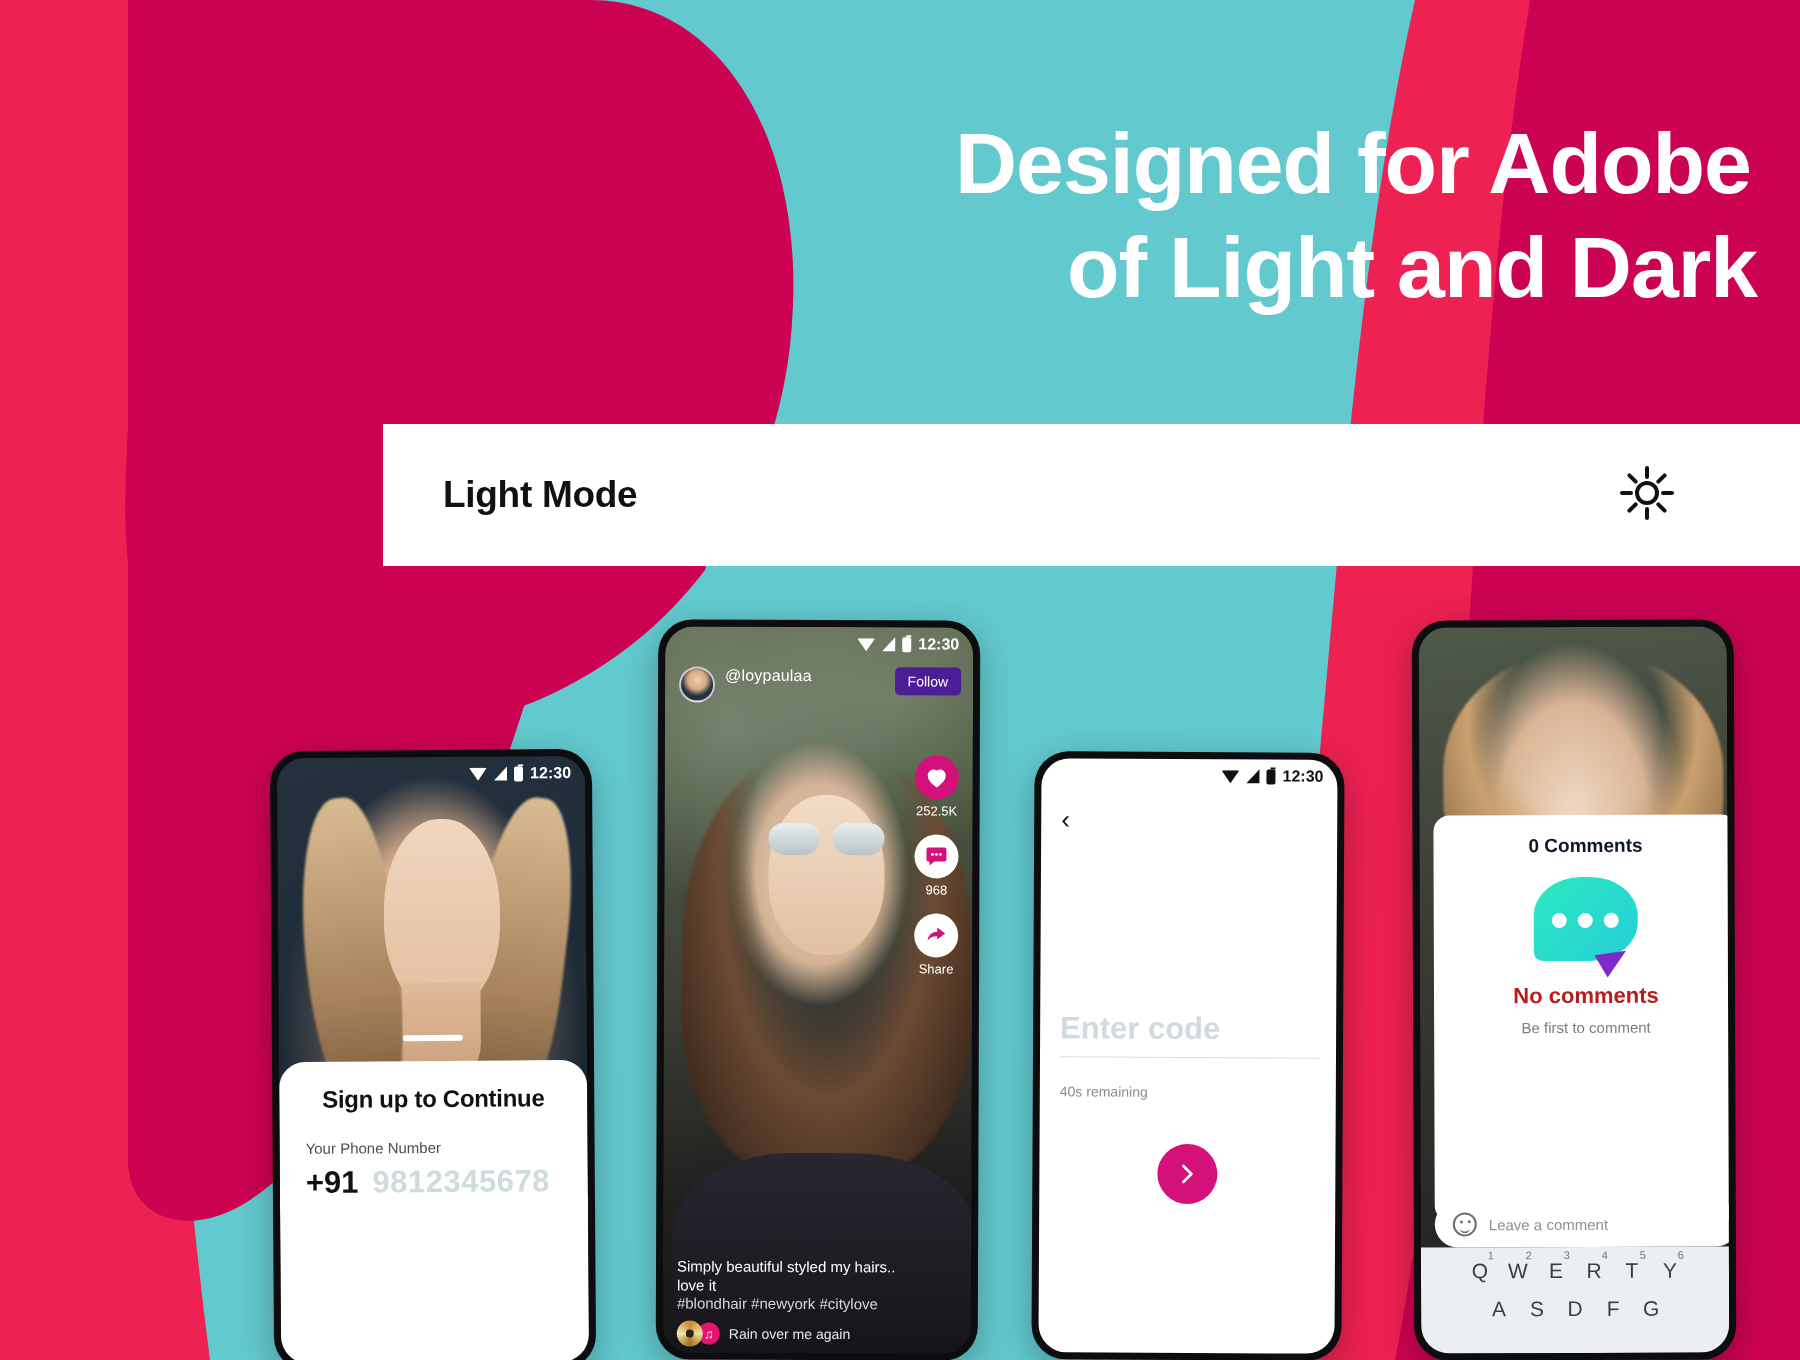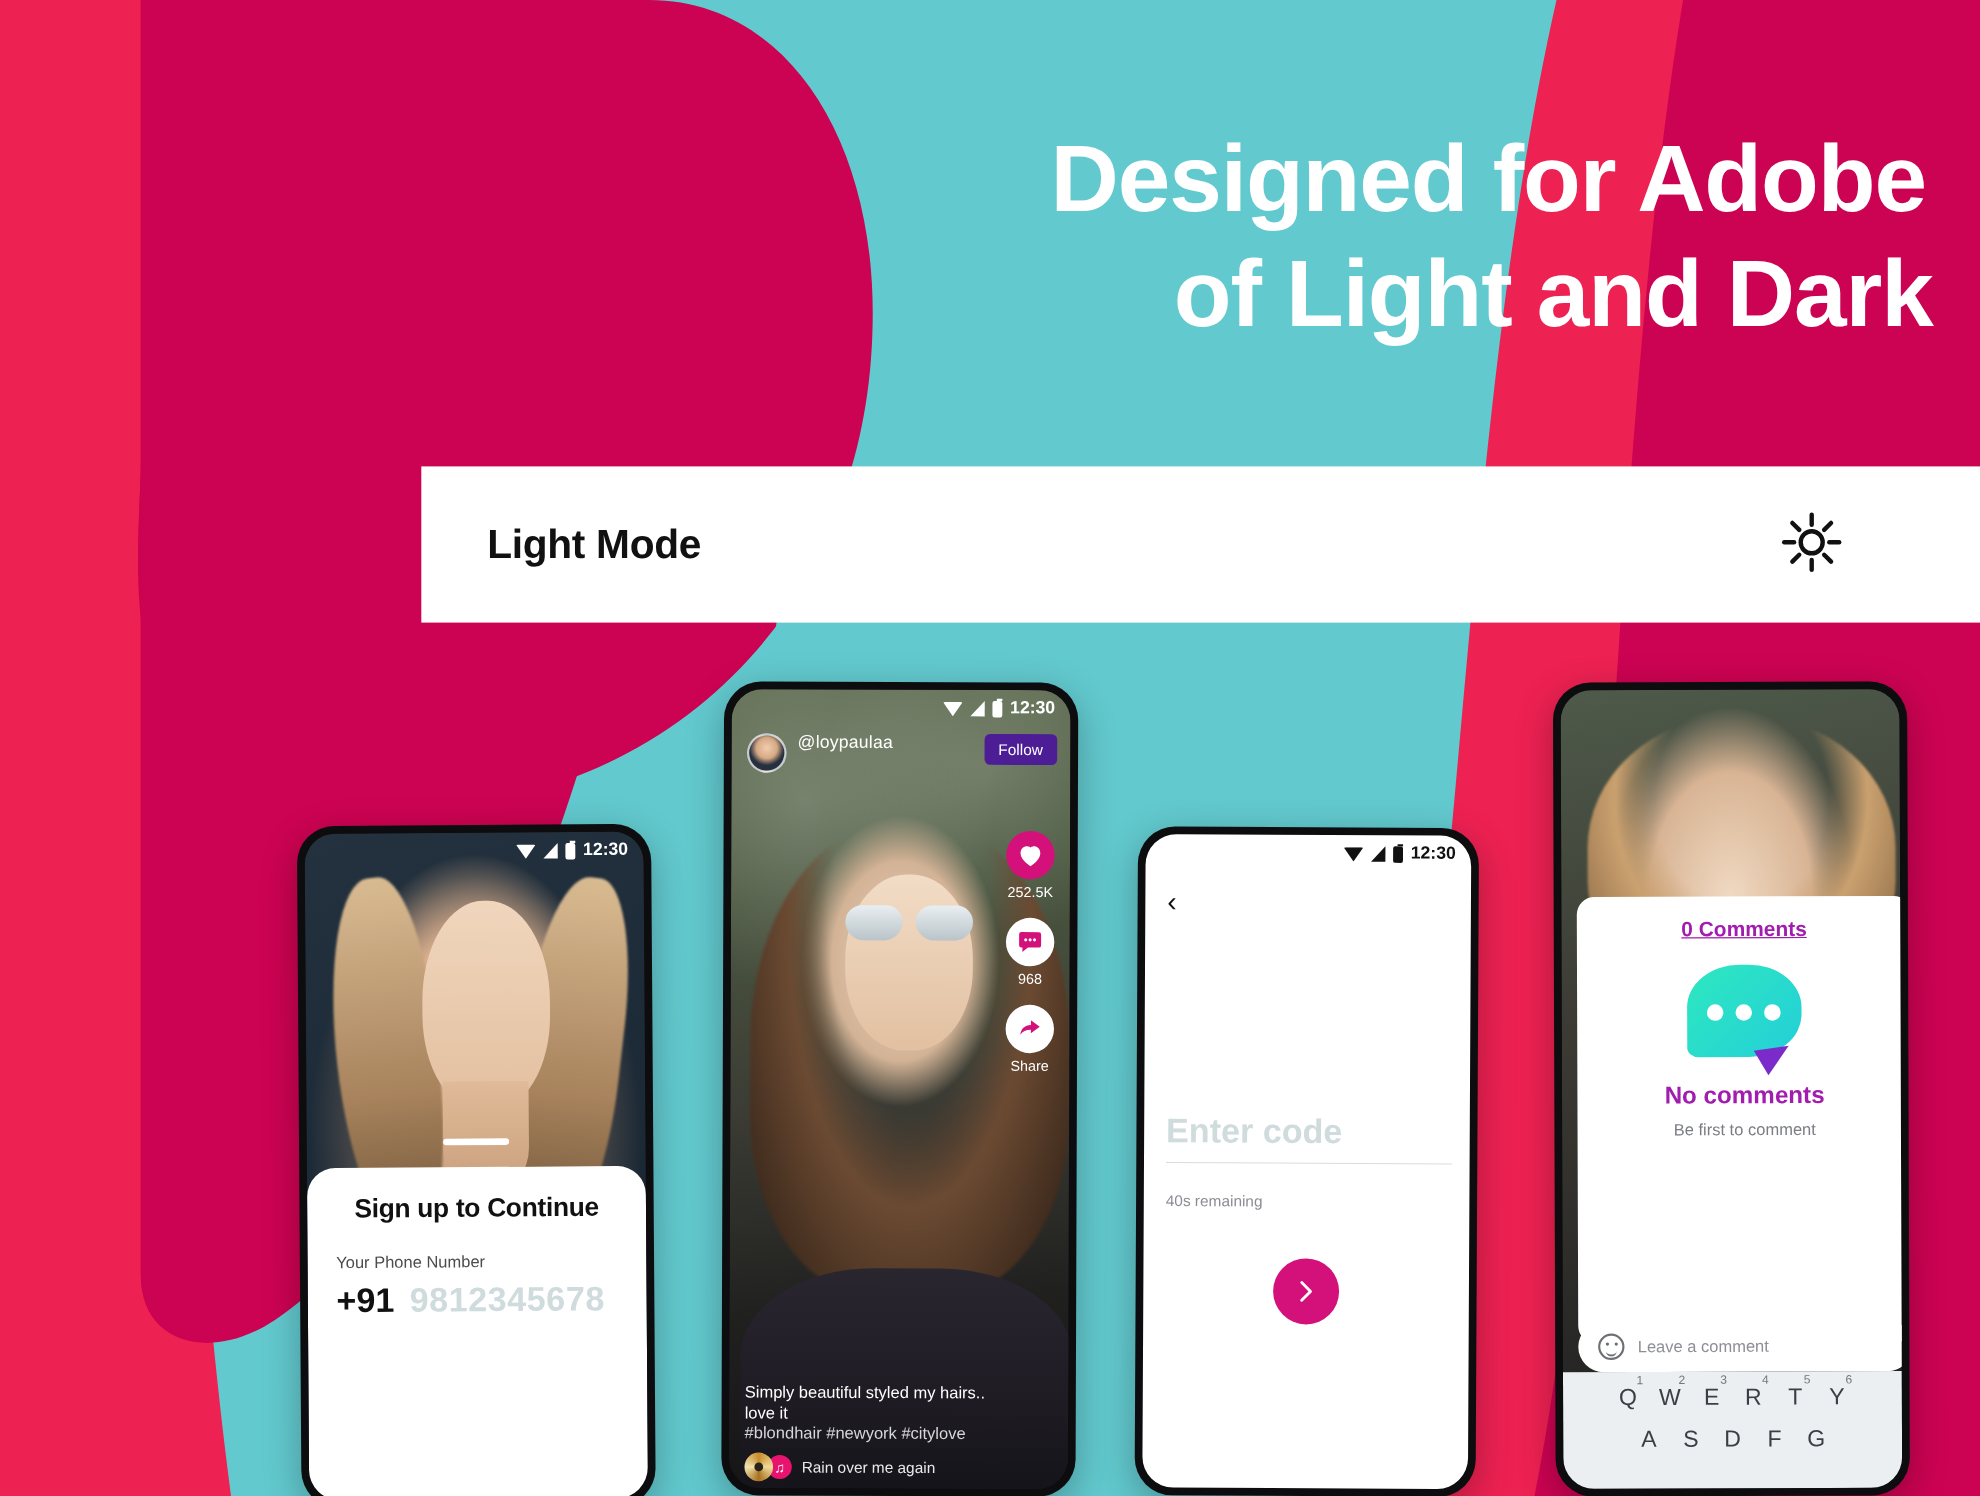--- a/index.html
+++ b/index.html
@@ -184,29 +184,29 @@
     position:absolute; inset:0;
     background:
       radial-gradient(ellipse 52% 34% at 50% 26%, #f0d9c2 0%, #d8b494 46%, rgba(0,0,0,0) 70%),
       linear-gradient(170deg,#4e5a4a 0%, #3b3a33 40%, #1c1c1e 100%);
   }
   #phone4 .hair4{position:absolute;left:24px;top:24px;width:280px;height:250px;border-radius:48% 48% 40% 40%;background:radial-gradient(ellipse at 50% 30%, rgba(0,0,0,0) 40%, #caa06f 58%, #8b6a45 90%);filter:blur(1px);}
   .comments-card{
     position:absolute; left:14px; right:-10px; top:188px; bottom:132px;
     background:#ffffff; border-radius:16px; padding:20px 18px 0 18px;
   }
-  .cc-title{ text-align:center; font-size:19px; font-weight:bold; color:#a21caf;text-decoration:underline;}
+  .cc-title{ text-align:center; font-size:19px; font-weight:bold; color:#0f172a;}
   .bubble{ width:104px;height:84px;margin:20px auto 0 auto; position:relative;
     background: linear-gradient(135deg,#2ee8c0 0%, #23cfd8 100%);
     border-radius: 46% 46% 46% 10%;
   }
   .bubble .d{position:absolute;top:36px;width:15px;height:15px;border-radius:50%;background:#fff;}
   .bubble .d1{left:18px;} .bubble .d2{left:44px;} .bubble .d3{left:70px;}
   .bubble .tail{position:absolute;left:62px;bottom:-16px;width:0;height:0;border-left:10px solid transparent;border-right:22px solid transparent;border-top:24px solid #7b2bc9;transform:rotate(-8deg);}
-  .nc-title{ text-align:center; margin-top:22px; color:#a21caf; font-size:22px; font-weight:bold;}
+  .nc-title{ text-align:center; margin-top:22px; color:#b91c1c; font-size:22px; font-weight:bold;}
   .nc-sub{ text-align:center; margin-top:10px; color:#7b7d83; font-size:15px;}
   .comment-input{
     position:absolute; left:14px; right:-10px; bottom:106px;
     background:#fff; border-radius:26px; height:46px;
     display:flex; align-items:center; gap:12px; padding:0 18px;
   }
   .smiley{width:24px;height:24px;border-radius:50%;border:2px solid #6e7075;position:relative;}
   .smiley:before{content:"";position:absolute;left:5px;top:6px;width:3px;height:3px;border-radius:50%;background:#6e7075;box-shadow:8px 0 0 #6e7075;}
   .smiley:after{content:"";position:absolute;left:5px;top:12px;width:10px;height:5px;border-bottom:2px solid #6e7075;border-radius:0 0 8px 8px;}
   .ci-ph{ color:#8d8f95; font-size:15px;}

